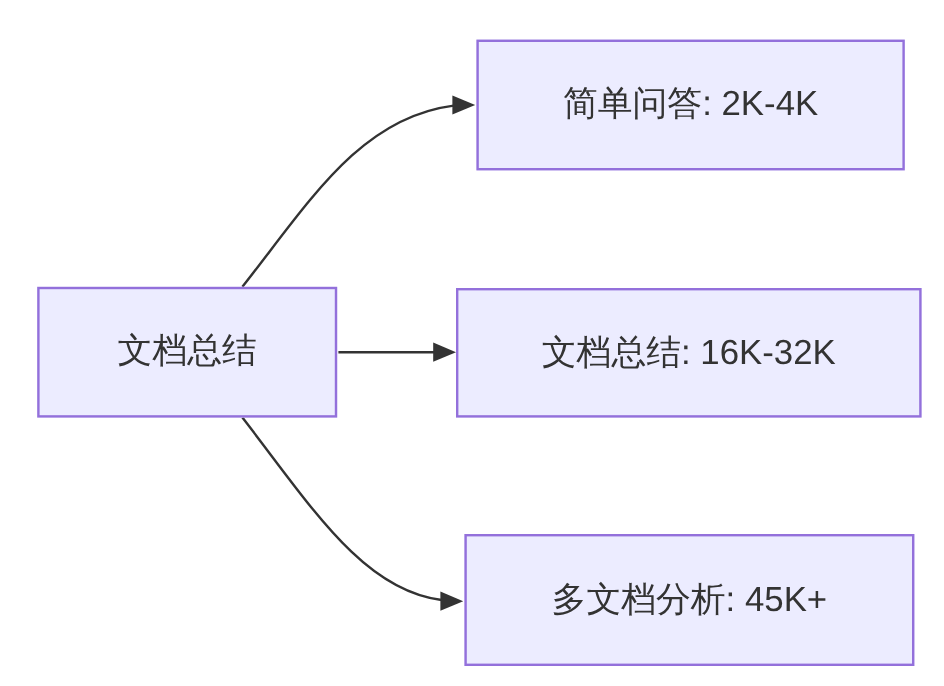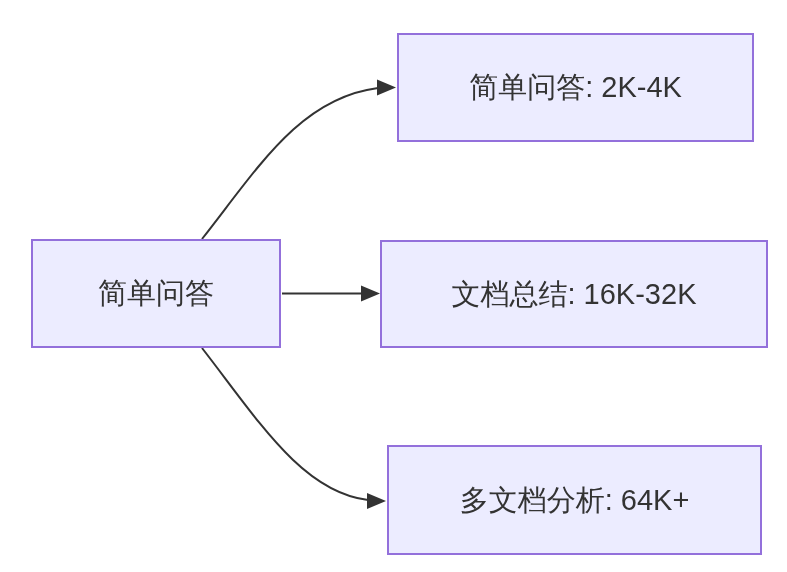--- a/index.html
+++ b/index.html
@@ -58,28 +58,28 @@
     <polygon class="arrowhead" points="396,87.5 377,79.5 377,95.5"></polygon>
 
     <path class="edge" d="M 282 293.5 L 362 293.5"></path>
     <polygon class="arrowhead" points="380,293.5 361,285.5 361,301.5"></polygon>
 
     <path class="edge" d="M 202 348 C 258 420, 302 492, 368 500"></path>
     <polygon class="arrowhead" points="386,501 367,493 367,509"></polygon>
   </svg>
 
   <div class="node" style="left:31px; top:239px; width:250px; height:109px;">
-    <span>简单问答</span>
+    <span>文档总结</span>
   </div>
 
   <div class="node" style="left:397px; top:33px; width:357px; height:109px;">
     <span>简单问答: 2K-4K</span>
   </div>
 
   <div class="node" style="left:380px; top:240px; width:388px; height:108px;text-align:center;">
     <span>文档总结: 16K-32K</span>
   </div>
 
   <div class="node" style="left:387px; top:445px; width:375px; height:110px;">
-    <span>多文档分析: 64K+</span>
+    <span>多文档分析: 45K+</span>
   </div>
 
 </div>
 
 </body></html>

